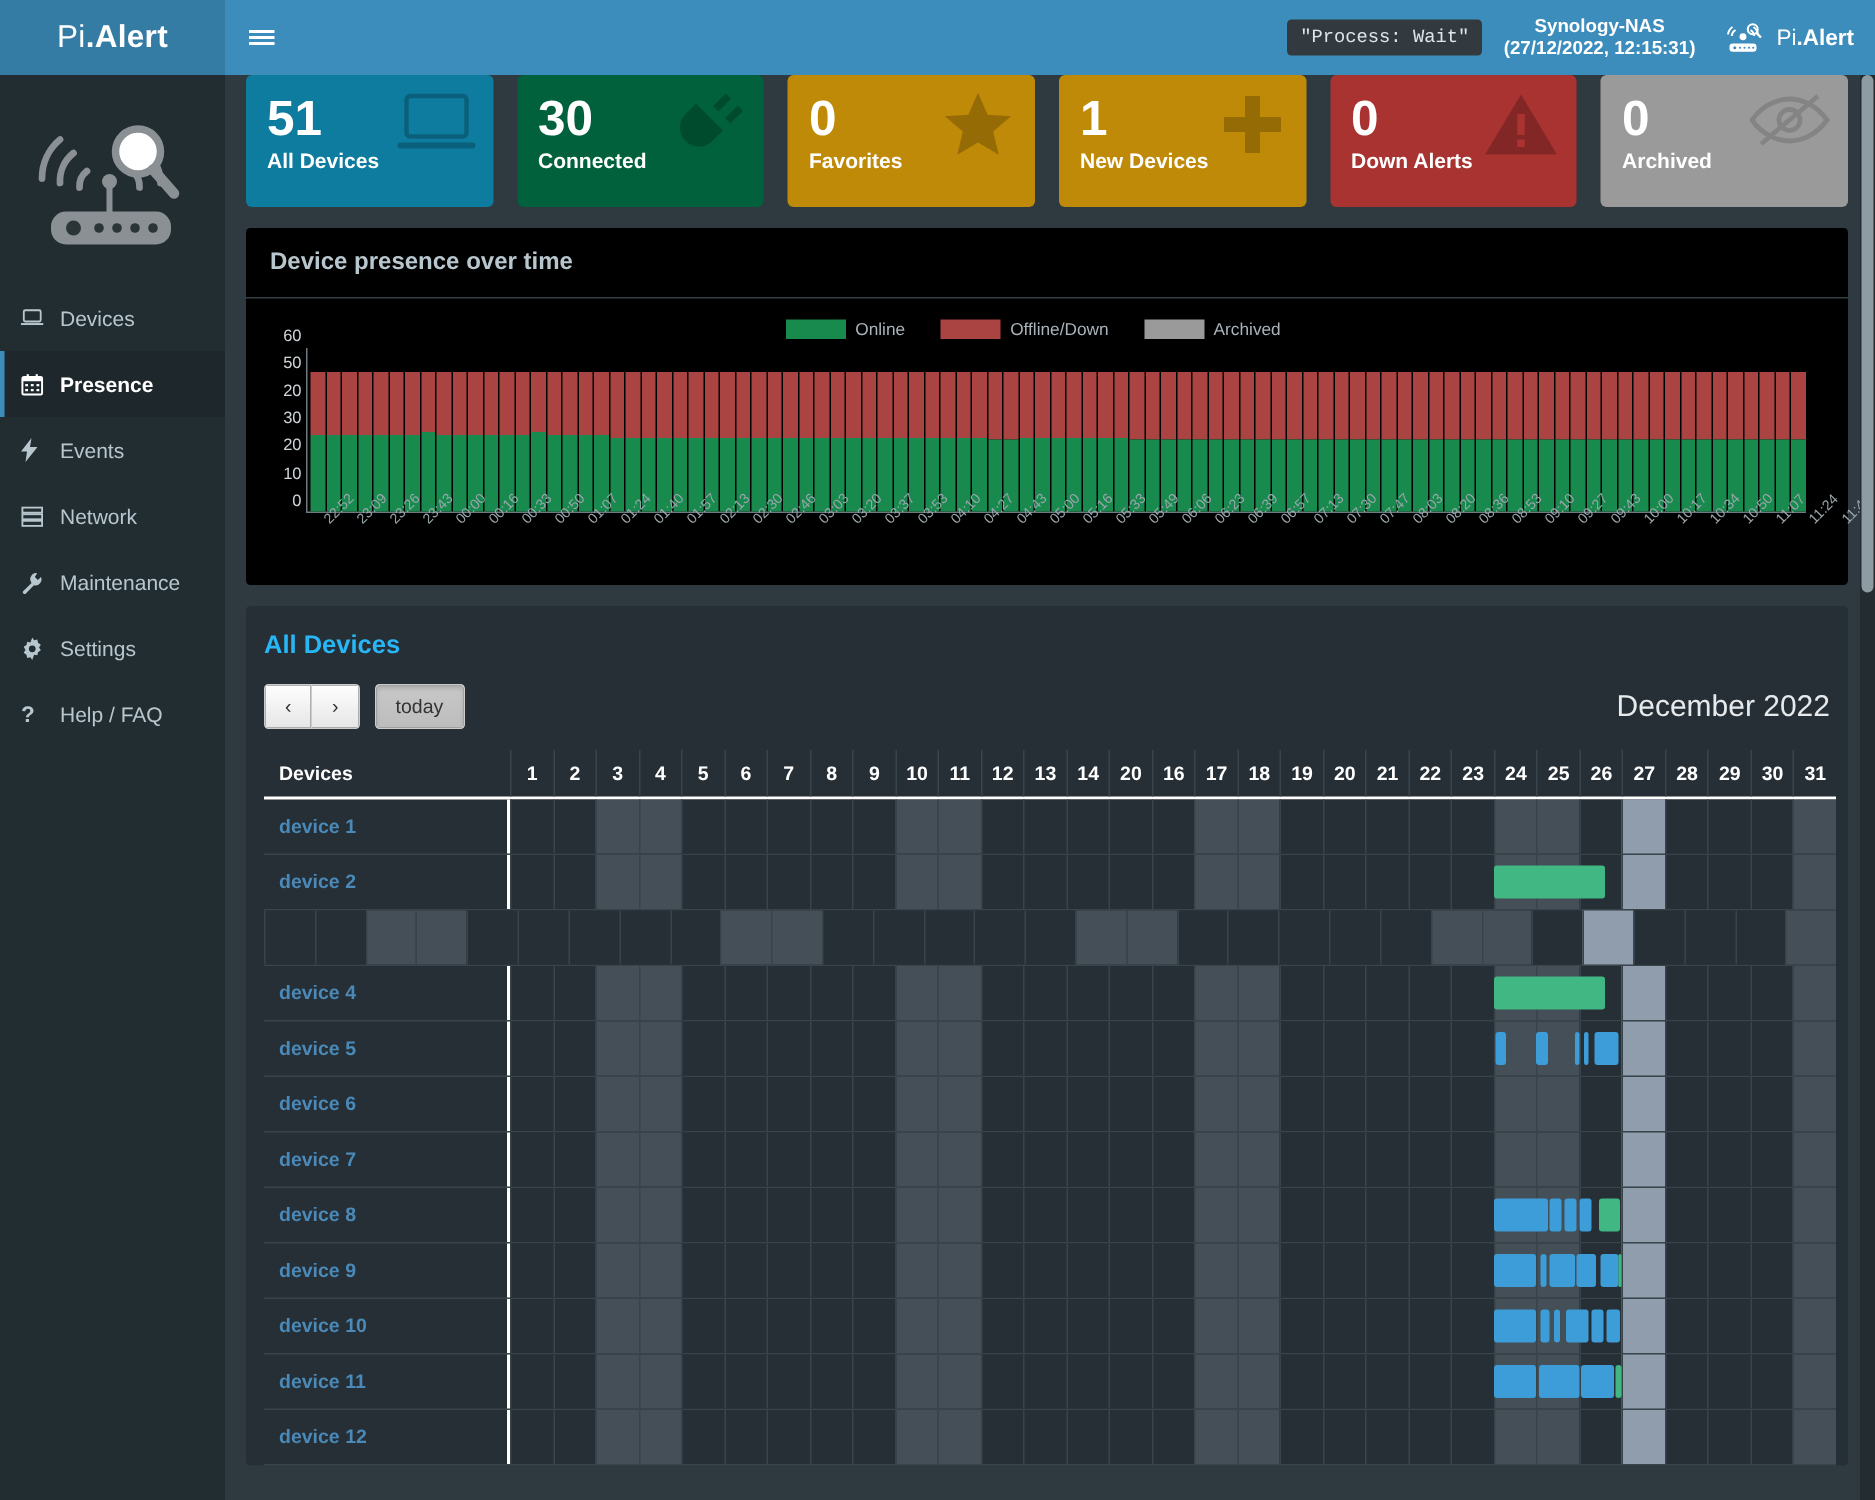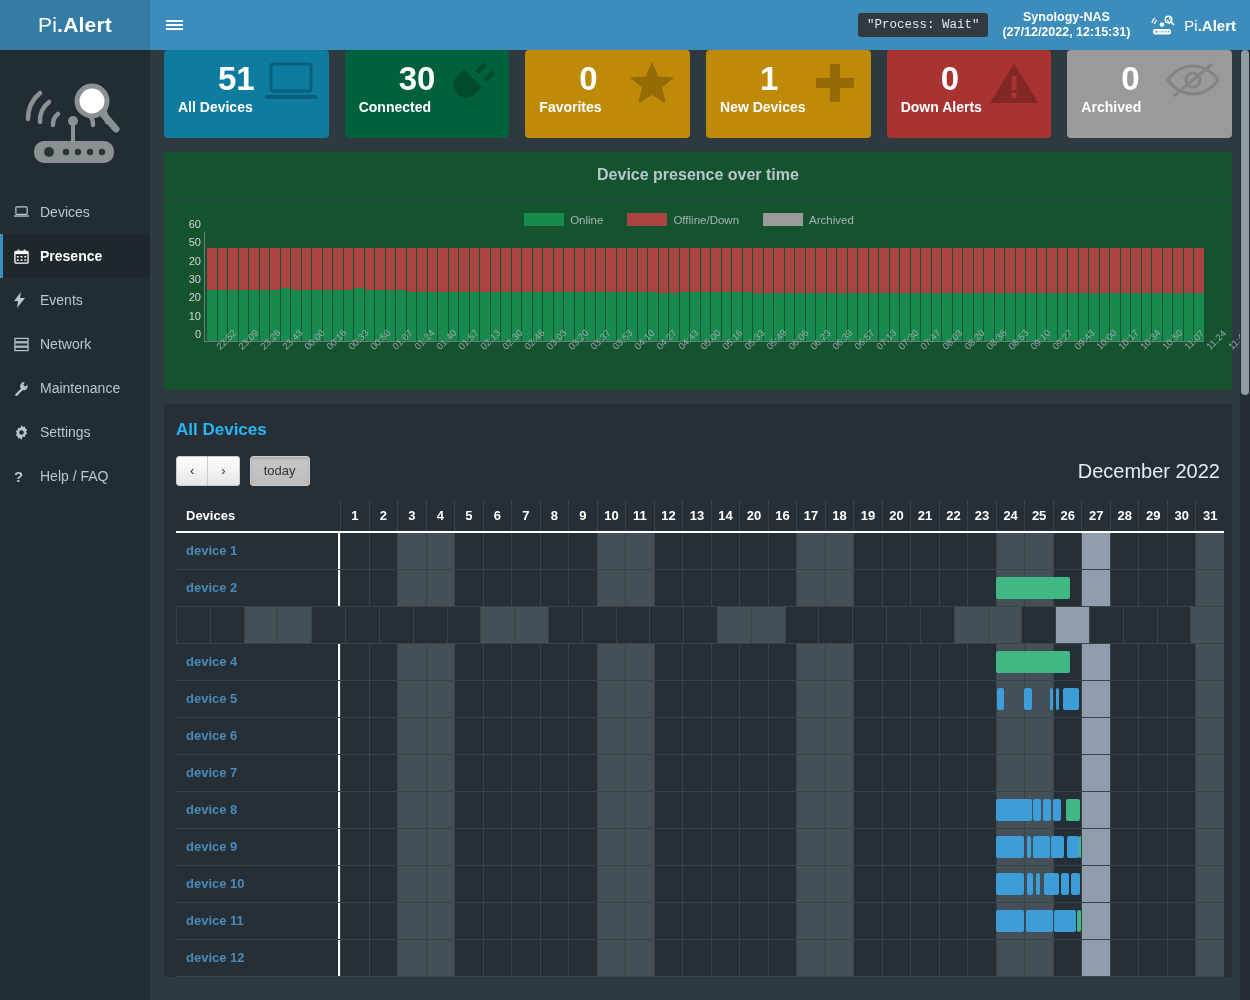--- a/index.html
+++ b/index.html
@@ -51,26 +51,26 @@
 
   
   .content { position:absolute; top:50px; left:150px; width:1100px; height:950px; background:#2e3a40; overflow:hidden; }
   .page-title { color:#b8c7ce; font-size:22px; font-weight:400; margin:16px 0 12px 16px; }
 
   
   .cards { display:flex; gap:16px; padding:0 18px 0 14px; }
   .card {
     flex:1; height:88px; border-radius:4px; position:relative; overflow:hidden; padding:12px 14px; cursor:pointer;
   }
-  .card .num { color:#fff; font-size:33px; font-weight:700; line-height:34px;margin-left:40px; }
+  .card .num { color:#fff; font-size:33px; font-weight:700; line-height:34px; }
   .card .lbl { color:#fff; font-size:14px; font-weight:700; margin-top:3px; }
   .card .bgicon { position:absolute; right:10px; top:10px; opacity:.22; }
 
   
-  .panel { margin:14px 18px 0 14px; background:#14532d; border-radius:3px;text-align:center; }
+  .panel { margin:14px 18px 0 14px; background:#000000; border-radius:3px; }
   .panel-head { padding:14px 16px; border-bottom:1px solid #343f45; color:#b8c7ce; font-size:16px; font-weight:700; }
   .panel-body { padding:10px 12px 14px 12px; }
 
   
   .legend { display:flex; justify-content:center; align-items:center; gap:6px; margin:4px 0 6px 0; }
   .legend .sw { width:40px; height:13px; display:inline-block; }
   .legend .lt { color:#a8b3ba; font-size:11.5px; margin-right:18px; }
   .chart-wrap { position:relative; height:110px; margin-left:28px; margin-right:16px; border-left:1px solid #6f7a80; border-bottom:1px solid #6f7a80; }
   .yaxis { position:absolute; left:-28px; top:-8px; height:118px; width:26px; }
   .yaxis div { position:absolute; right:2px; color:#cfd6da; font-size:11px; line-height:11px; }

